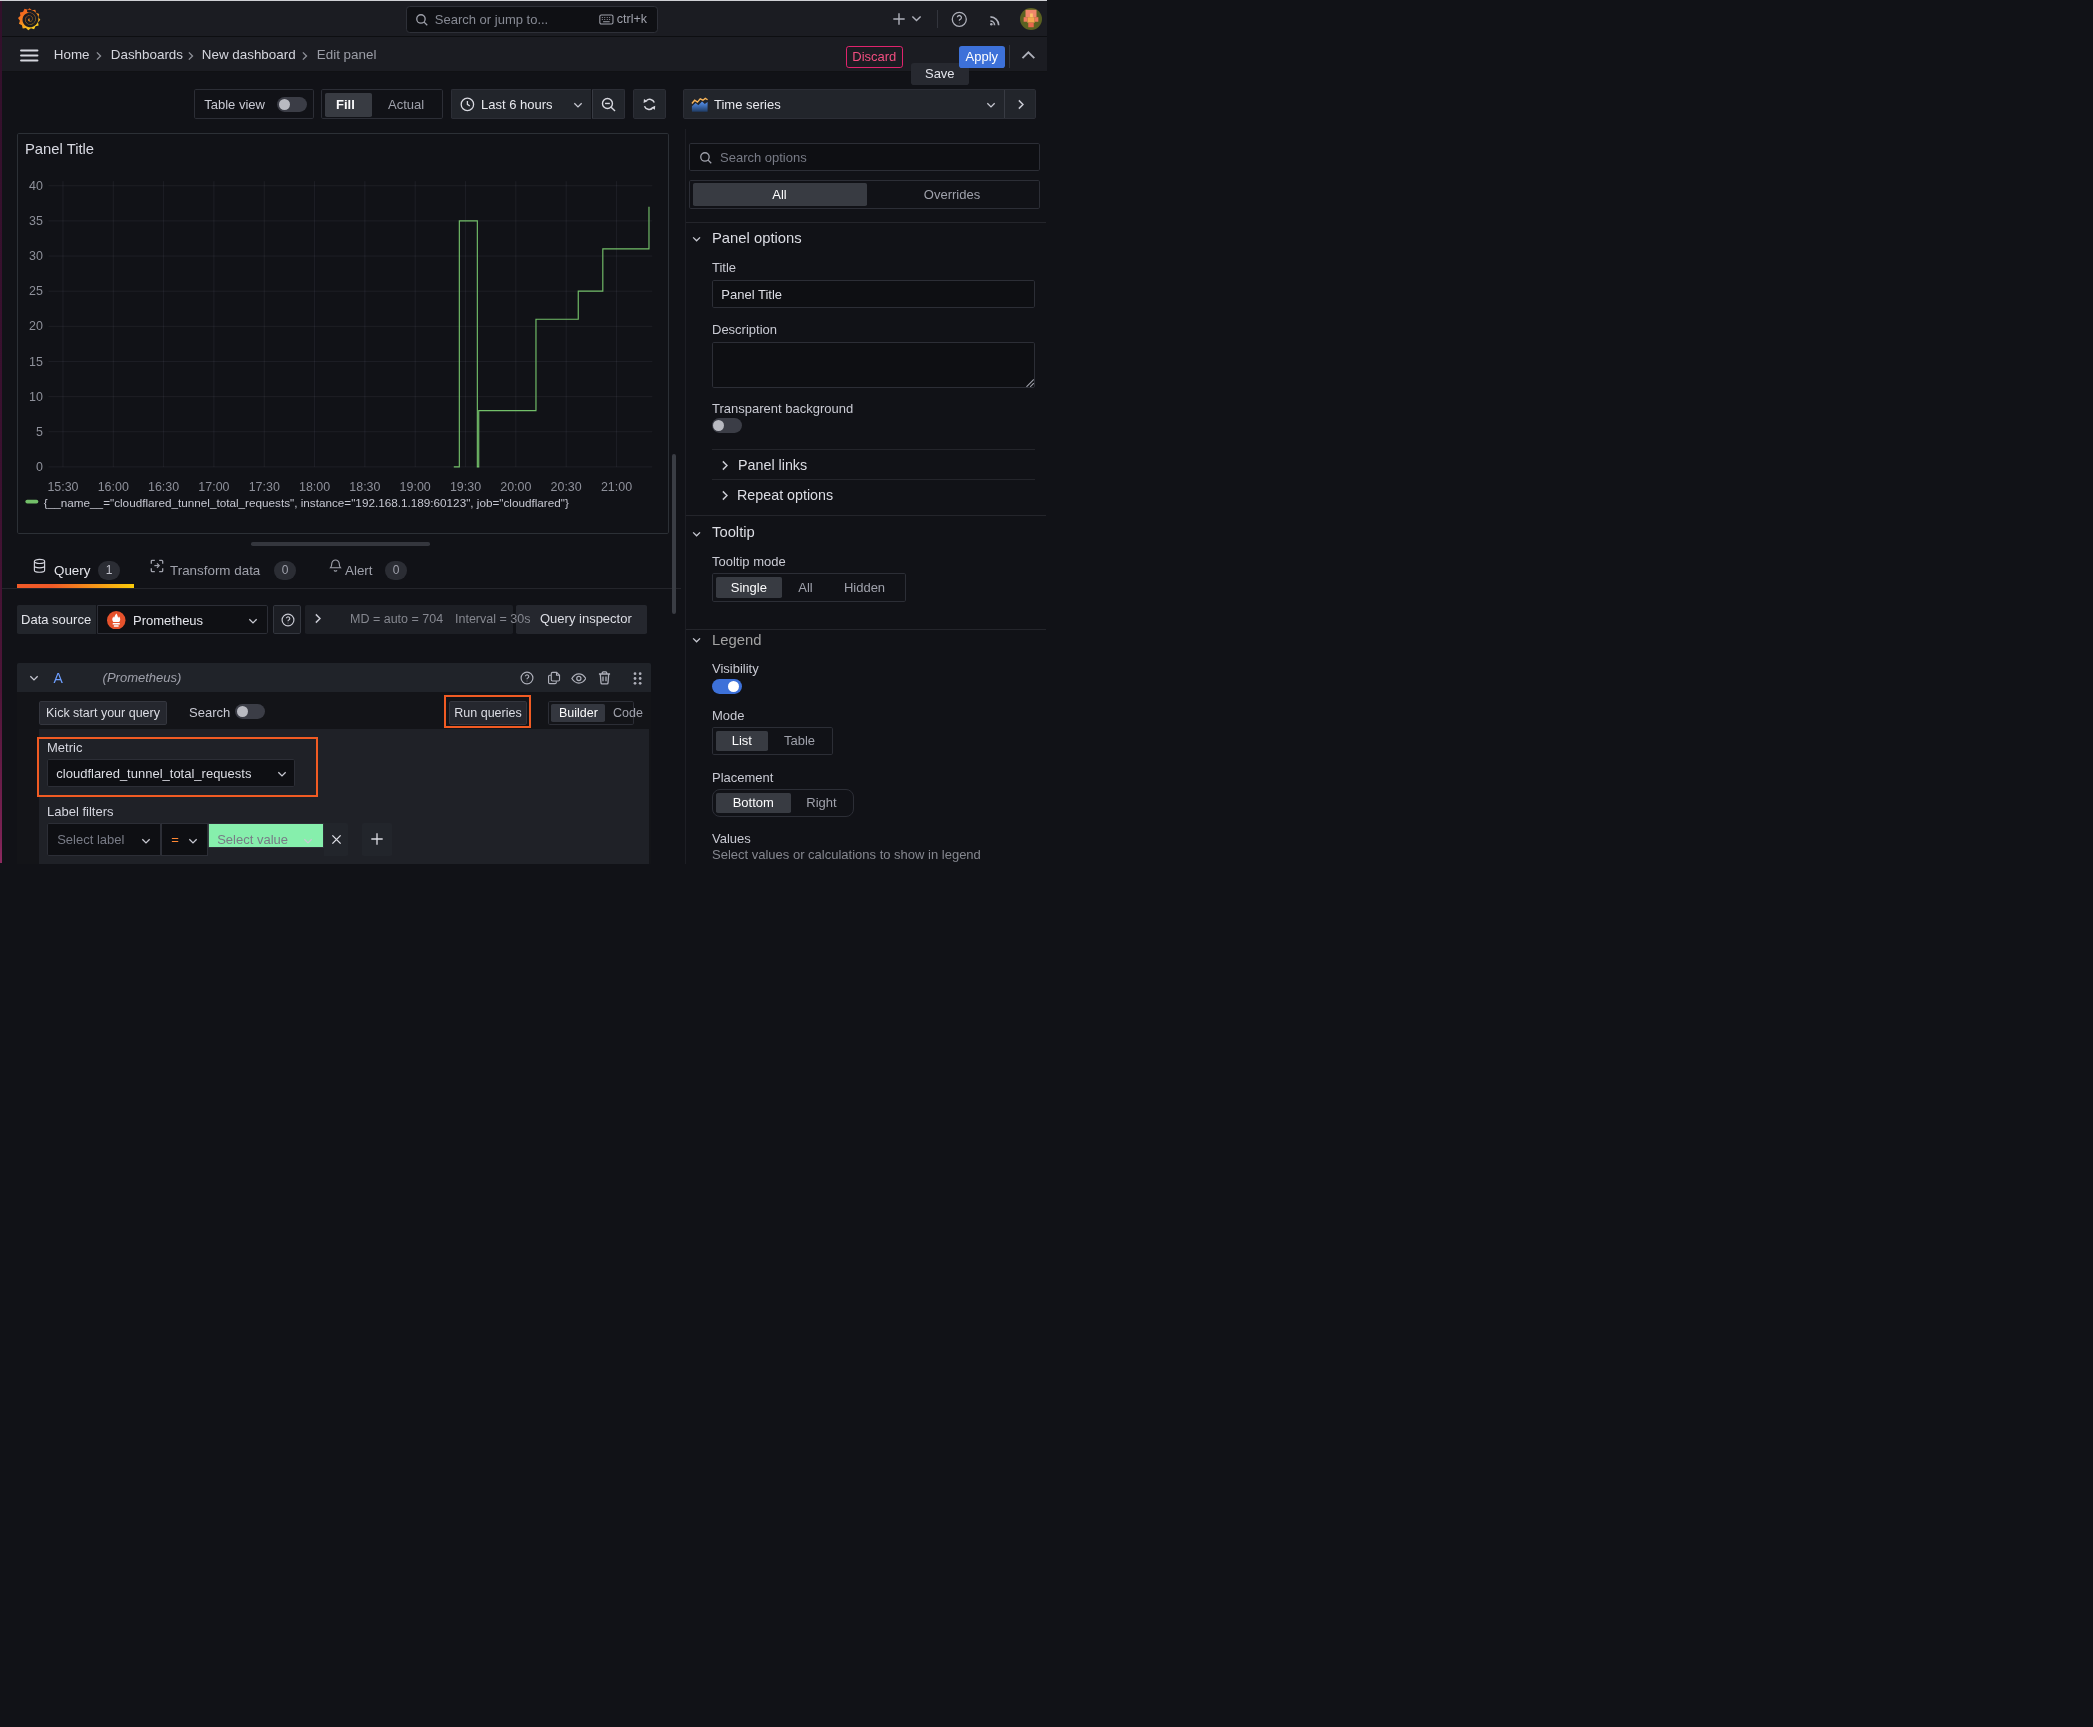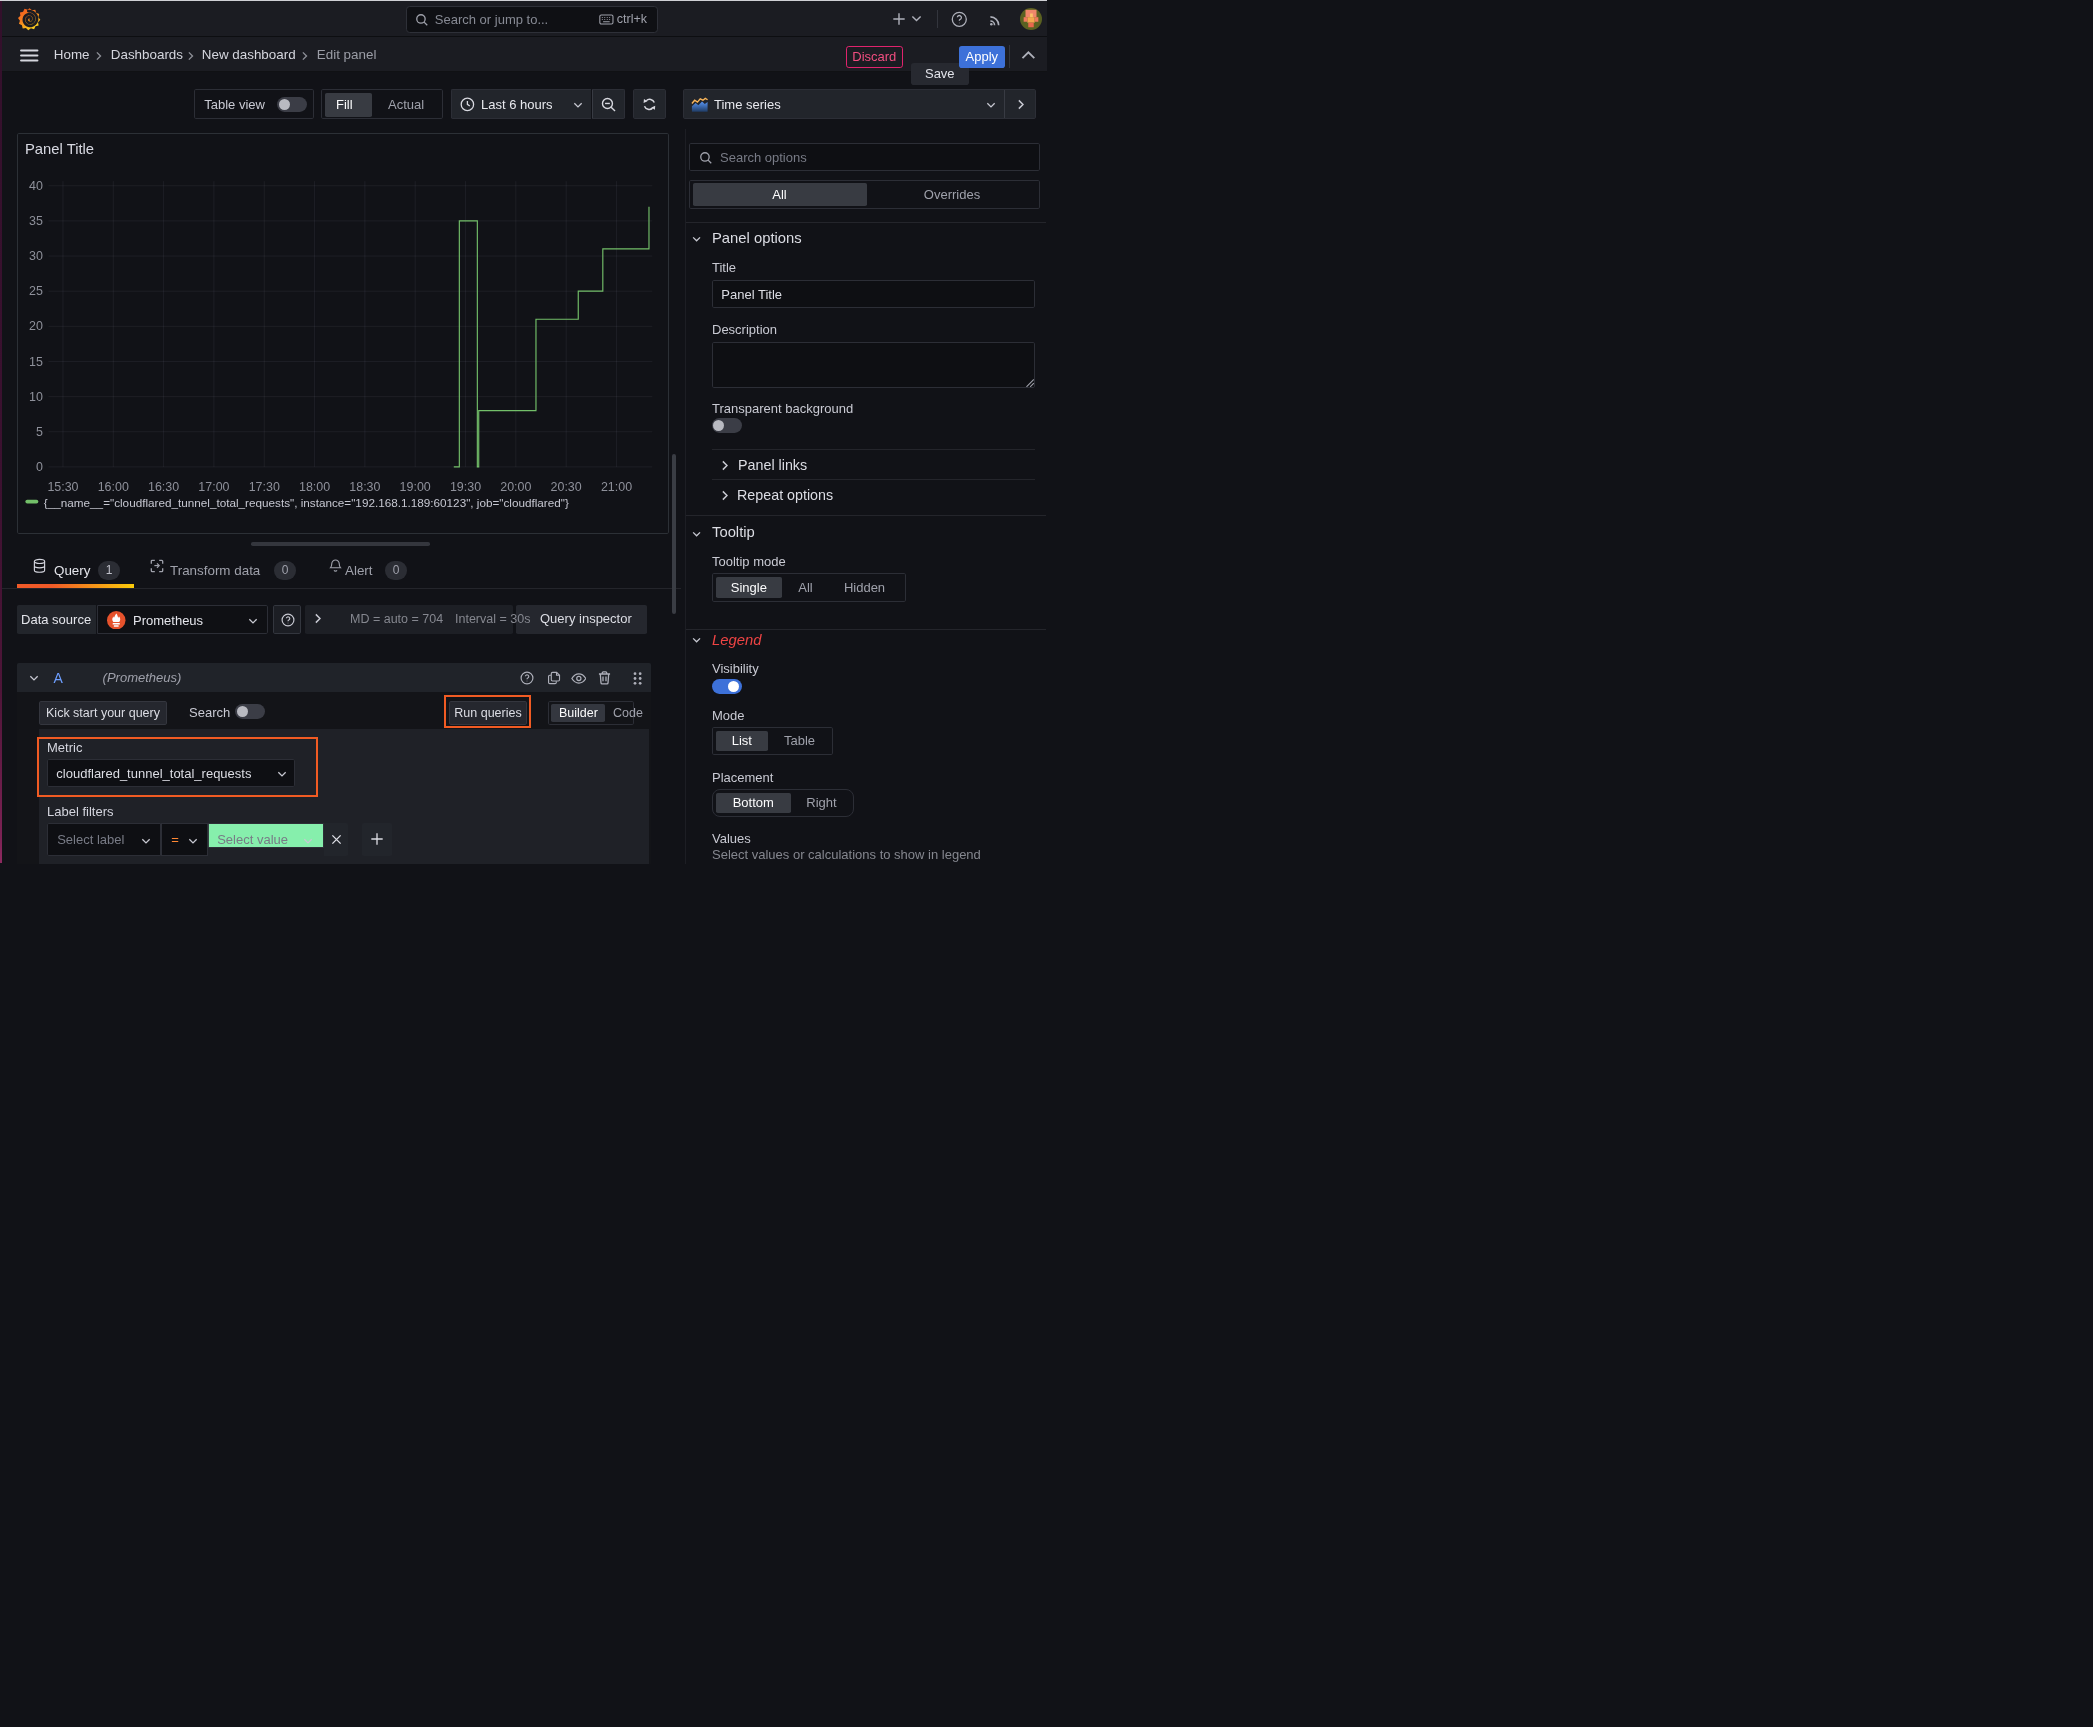--- a/index.html
+++ b/index.html
@@ -108,21 +108,21 @@
       </svg>
   </div>
 
   <div class="abs" style="left:194px;top:89px;width:120px;height:29.5px;border:0.9px solid #2c2e36;border-radius:1.8px;">
     <span class="abs txt" style="left:9.2px;top:6.5px;color:#c9cad3;font-size:13px;">Table view</span>
     <span class="abs" style="left:82px;top:7.4px;width:29.5px;height:14.8px;background:#3b3d46;border-radius:7.4px;"></span>
     <span class="abs" style="left:84px;top:9.2px;width:11px;height:11px;background:#b9bac1;border-radius:50%;"></span>
   </div>
   <div class="abs" style="left:321px;top:89px;width:122px;height:29.5px;border:0.9px solid #2c2e36;border-radius:1.8px;background:#111217;">
     <span class="abs" style="left:2.8px;top:2.8px;width:47px;height:24px;background:#383b42;border-radius:1.8px;"></span>
-    <span class="abs txt" style="left:14px;top:6.5px;color:#fcfcfd;font-size:13px;font-weight:400;">Fill</span>
+    <span class="abs txt" style="left:14px;top:6.5px;color:#fcfcfd;font-size:13px;font-weight:700;">Fill</span>
     <span class="abs txt" style="left:66px;top:6.5px;color:#9fa1ab;font-size:13px;">Actual</span>
   </div>
   <div class="abs" style="left:451px;top:89px;width:140px;height:29.5px;background:#22252b;border:0.9px solid #2c2e36;border-radius:1.8px 0 0 1.8px;border-right:none;">
     <svg class="abs" style="left:8.3px;top:7.4px" width="14.8" height="14.8" viewBox="0 0 16 16" fill="none" stroke="#d8d9e0" stroke-width="1.4">
         <circle cx="8" cy="8" r="6.7"></circle>
         <path d="M8 4.2 V8 L10.6 9.8"></path>
       </svg>
     <span class="abs txt" style="left:29px;top:7.4px;color:#e8e9ee;font-size:13px;font-weight:500;">Last 6 hours</span>
     <svg class="abs" style="left:121px;top:12px" width="10" height="6.5" viewBox="0 0 12 8" fill="none" stroke="#c8c9d2" stroke-width="1.6">
         <path d="M1.5 1.5 L6 6 L10.5 1.5"></path>
@@ -415,21 +415,21 @@
       <span class="abs" style="left:2.8px;top:2.8px;width:66px;height:21px;background:#383b42;border-radius:1.8px;"></span>
       <span class="abs txt" style="left:2.8px;top:5.5px;width:66px;text-align:center;color:#fcfcfd;font-size:13px;font-weight:500;">Single</span>
       <span class="abs txt" style="left:65px;top:5.5px;width:55px;text-align:center;color:#9fa1ab;font-size:13px;">All</span>
       <span class="abs txt" style="left:122px;top:5.5px;width:59px;text-align:center;color:#9fa1ab;font-size:13px;">Hidden</span>
     </div>
     <div class="abs" style="left:686px;top:629px;width:360px;height:0.9px;background:#24252b;"></div>
 
     <svg class="abs" style="left:692px;top:637px" width="9.2" height="6.5" viewBox="0 0 12 8" fill="none" stroke="#c8c9d2" stroke-width="1.7">
         <path d="M1.5 1.5 L6 6 L10.5 1.5"></path>
       </svg>
-    <span class="abs txt" style="left:712px;top:632px;color:#ef4444;font-size:14.8px;font-weight:500;font-style:italic;">Legend</span>
+    <span class="abs txt" style="left:712px;top:632px;color:#a3a3a3;font-size:14.8px;font-weight:500;">Legend</span>
     <span class="abs txt" style="left:712px;top:661px;color:#c9cad3;font-size:13px;">Visibility</span>
     <span class="abs" style="left:712px;top:679px;width:29.5px;height:14.8px;background:#3d71d9;border-radius:7.4px;"></span>
     <span class="abs" style="left:728px;top:681px;width:11px;height:11px;background:#ffffff;border-radius:50%;"></span>
     <span class="abs txt" style="left:712px;top:708px;color:#c9cad3;font-size:13px;">Mode</span>
     <div class="abs" style="left:712px;top:727px;width:121px;height:28px;border:0.9px solid #2c2e36;border-radius:1.8px;">
       <span class="abs" style="left:2.8px;top:2.8px;width:52px;height:20px;background:#383b42;border-radius:1.8px;"></span>
       <span class="abs txt" style="left:2.8px;top:5px;width:52px;text-align:center;color:#fcfcfd;font-size:13px;font-weight:500;">List</span>
       <span class="abs txt" style="left:57px;top:5px;width:59px;text-align:center;color:#9fa1ab;font-size:13px;">Table</span>
     </div>
     <span class="abs txt" style="left:712px;top:770px;color:#c9cad3;font-size:13px;">Placement</span>

